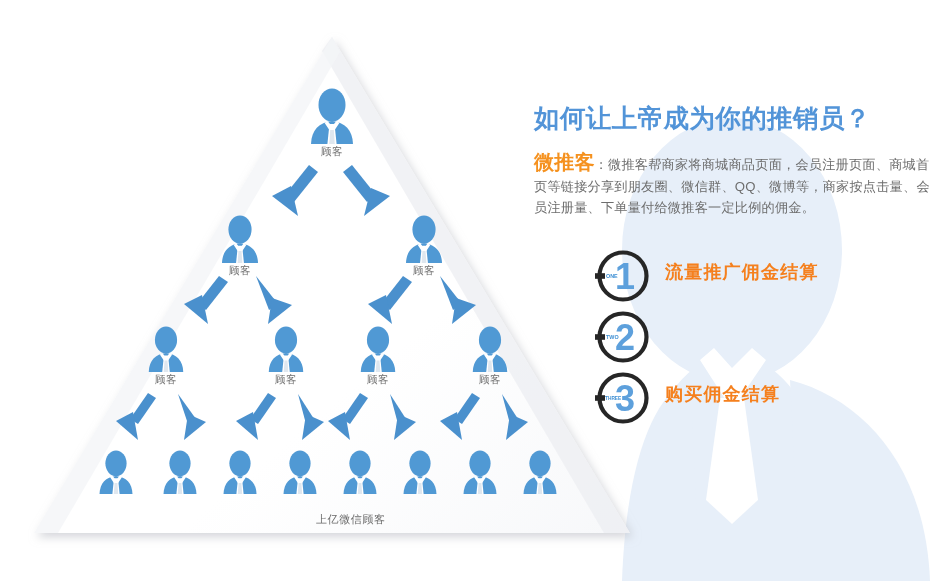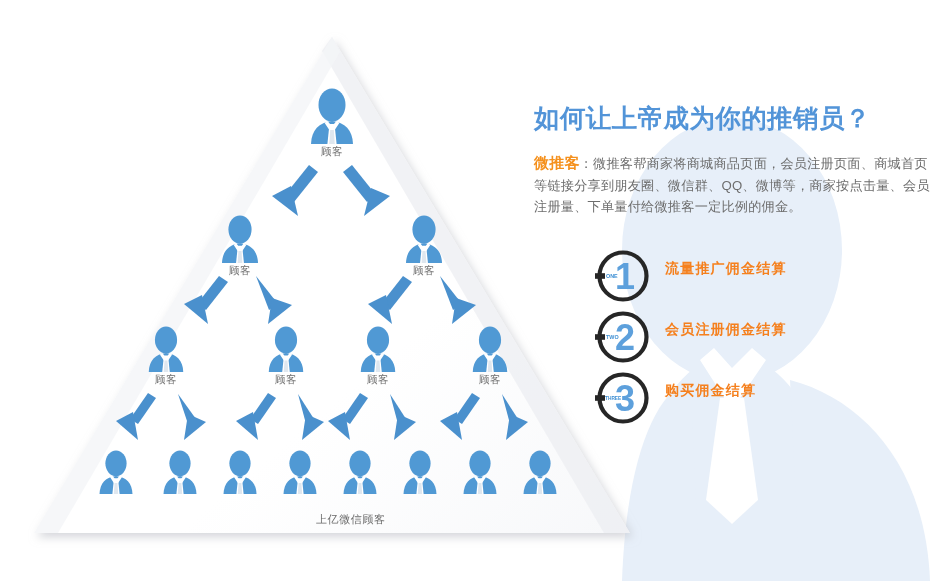--- a/index.html
+++ b/index.html
@@ -39,28 +39,28 @@
   .right { position:absolute; left:512px; top:0; width:418px; height:424px; z-index:5; }
   .headline {
     position:absolute; left:22px; top:101px;
     font-size:25.5px; font-weight:bold; color:#5294d8;
     letter-spacing:.4px; white-space:nowrap;
   }
   .para {
     position:absolute; left:22px; top:152px; width:396px;
     font-size:13.2px; line-height:21.5px; color:#6d6d6d; letter-spacing:.2px;
   }
-  .para .brand { color:#f5911e; font-weight:bold; font-size:15px; }
+  .para .brand { color:#f5911e; font-weight:bold; font-size:20px; }
 
   .steps { position:absolute; left:83px; top:248px; width:340px; }
   .step { position:relative; height:61px; }
   .step .badge { position:absolute; left:0; top:0; width:56px; height:56px; }
   .step .txt {
     position:absolute; left:70px; top:12px;
-    font-size:14px; font-weight:bold; color:#f5801e;
+    font-size:18px; font-weight:bold; color:#f5801e;
     letter-spacing:1.2px; white-space:nowrap;
   }
 </style>
 </head>
 <body>
 
 <div id="stage">
 
   <svg class="bg-watermark" width="930" height="581" viewBox="0 0 930 581">
     <defs>
@@ -353,21 +353,20 @@
       </div>
 
       <div class="step">
         <svg class="badge" width="56" height="56" viewBox="0 0 56 56">
           <circle cx="28" cy="28" r="23.5" fill="none" stroke="#262626" stroke-width="4.2"></circle>
           <text x="30" y="41" font-family="'Liberation Sans',sans-serif" font-size="36" font-weight="bold" fill="#5da0dc" text-anchor="middle">2</text>
           <rect x="0" y="25.2" width="10" height="5.6" fill="#262626"></rect>
           <text x="2" y="29.8" font-family="'Liberation Sans',sans-serif" font-size="4.1" fill="#262626">The</text>
           <text x="11" y="30.3" font-family="'Liberation Sans',sans-serif" font-size="5.4" font-weight="bold" fill="#3d8fd4">TWO</text>
         </svg>
-        <div class="txt">会员注册佣金结算</div>
       </div>
 
       <div class="step">
         <svg class="badge" width="56" height="56" viewBox="0 0 56 56">
           <circle cx="28" cy="28" r="23.5" fill="none" stroke="#262626" stroke-width="4.2"></circle>
           <text x="30" y="41" font-family="'Liberation Sans',sans-serif" font-size="36" font-weight="bold" fill="#5da0dc" text-anchor="middle">3</text>
           <rect x="0" y="25.2" width="10" height="5.6" fill="#262626"></rect>
           <text x="1.4" y="29.8" font-family="'Liberation Sans',sans-serif" font-size="4.1" fill="#262626">The</text>
           <text x="10" y="30.3" font-family="'Liberation Sans',sans-serif" font-size="4.8" font-weight="bold" fill="#3d8fd4">THREE</text>
         </svg>

